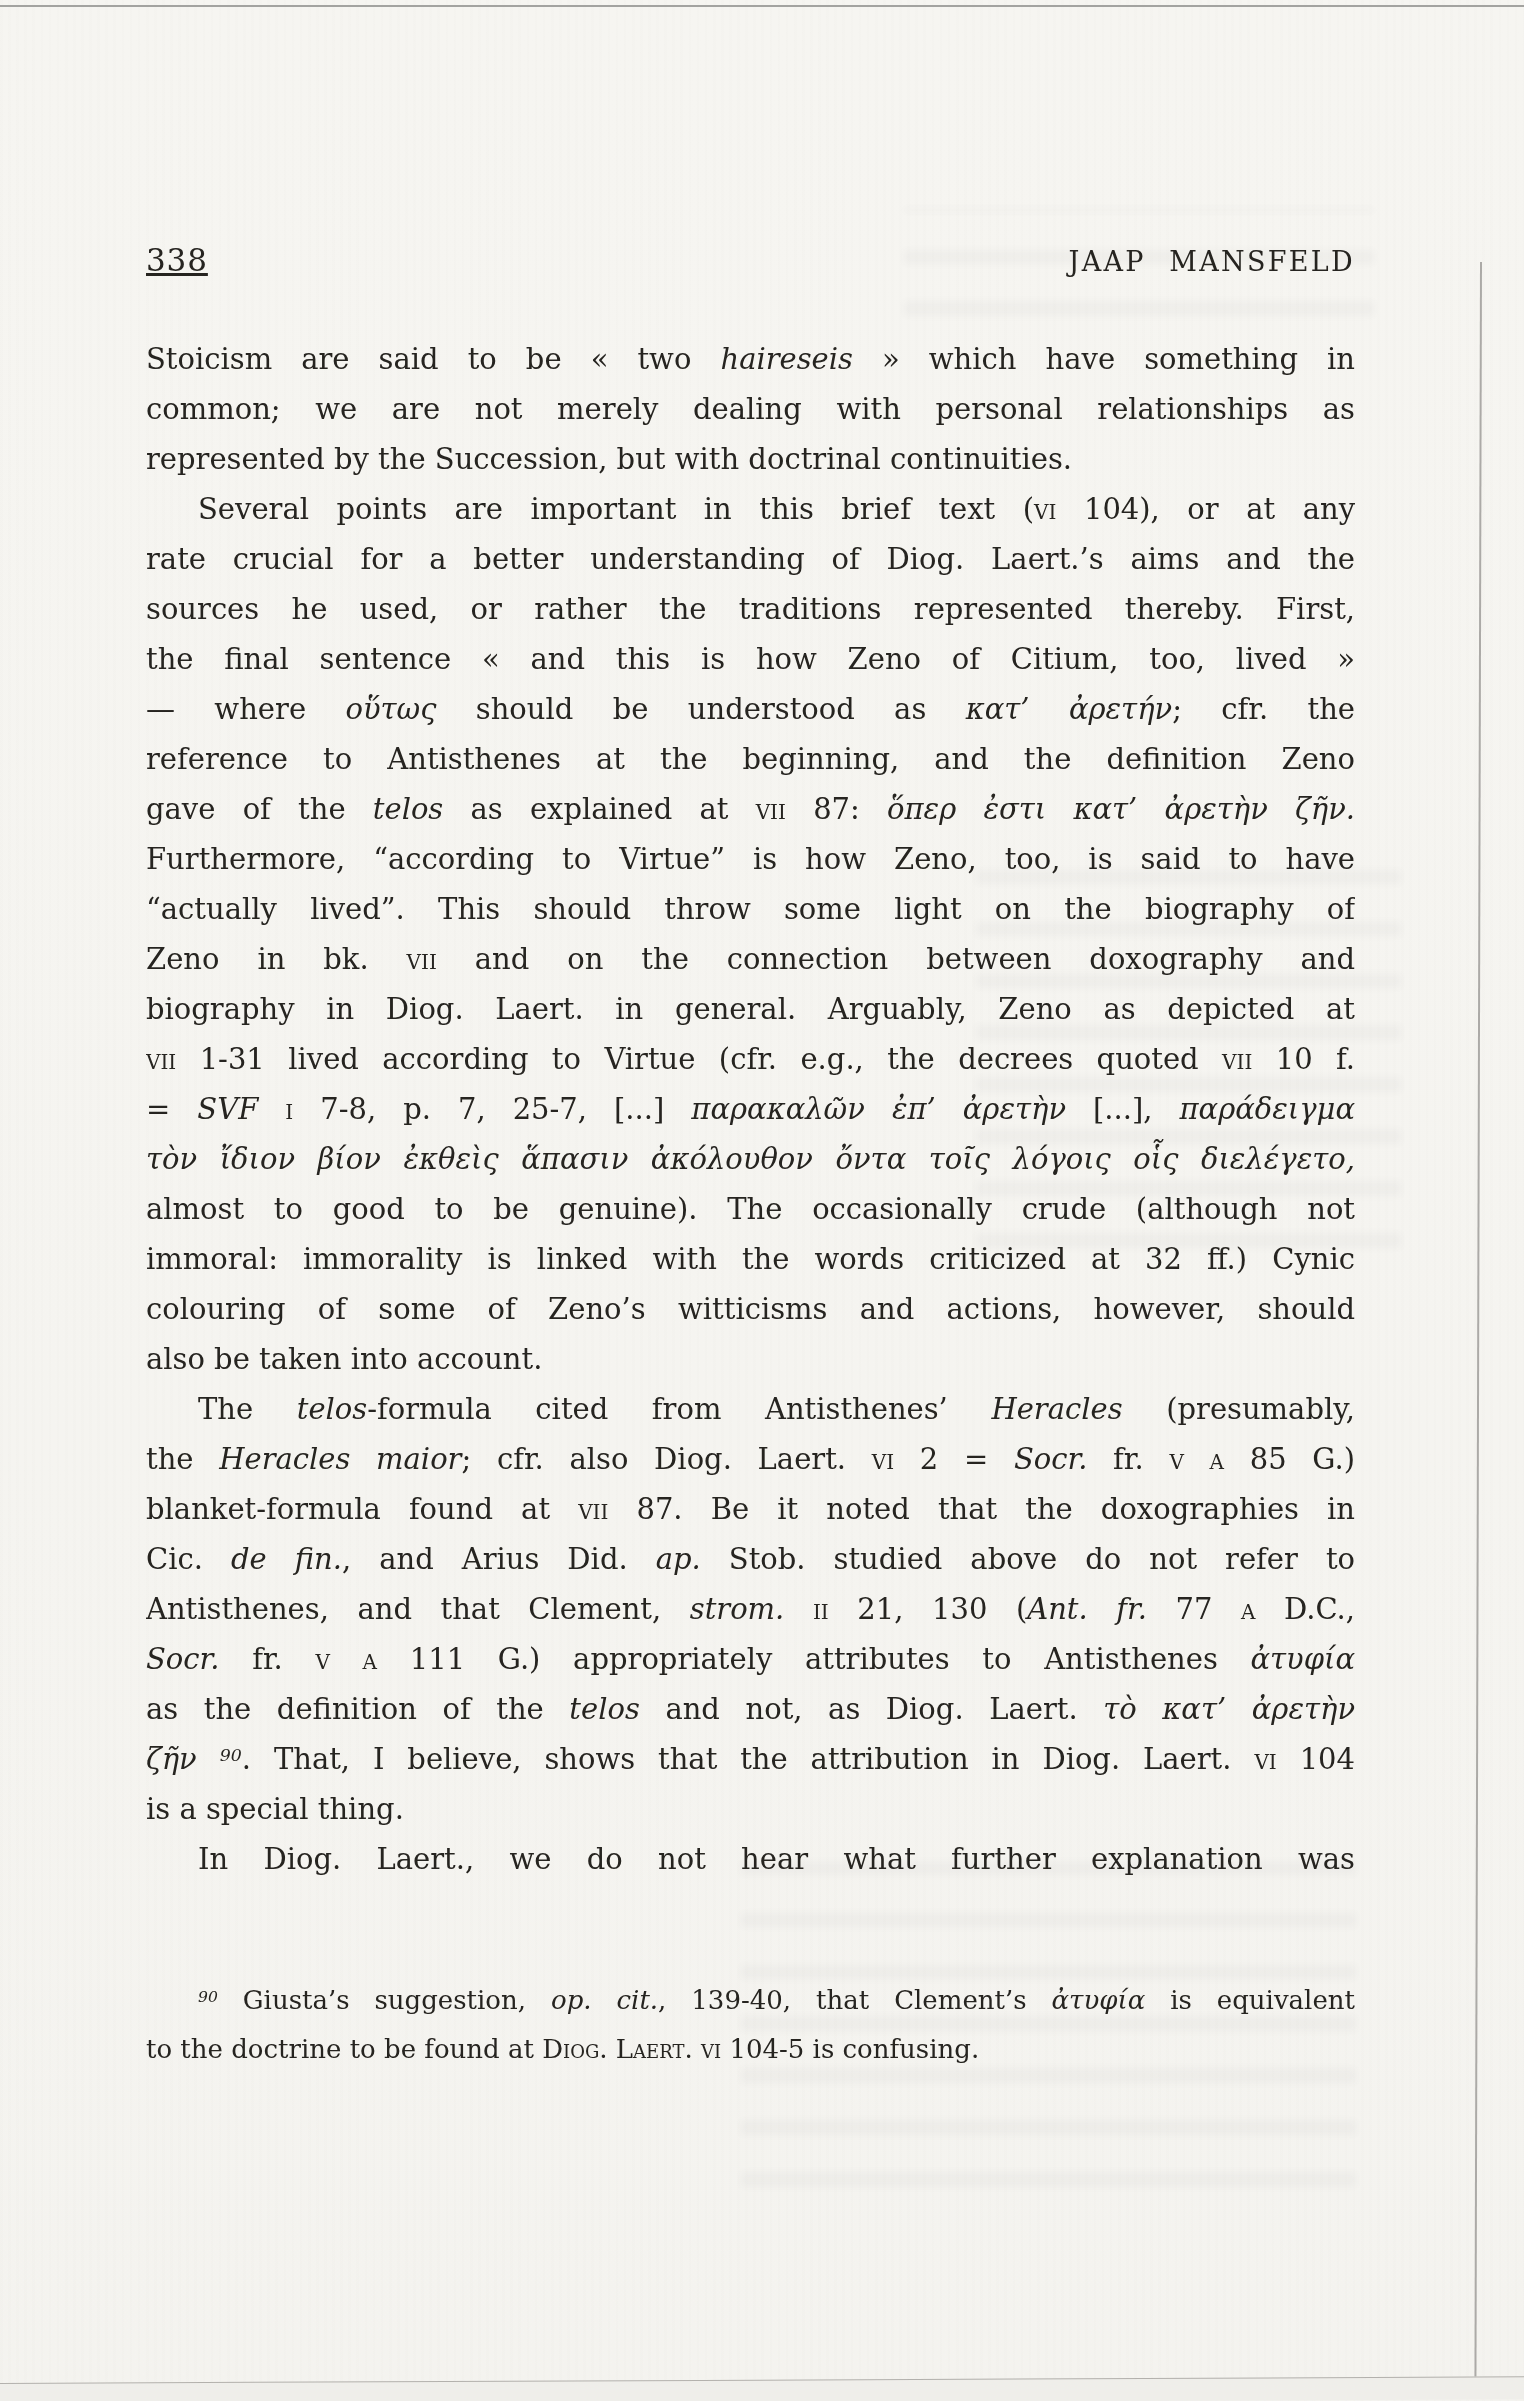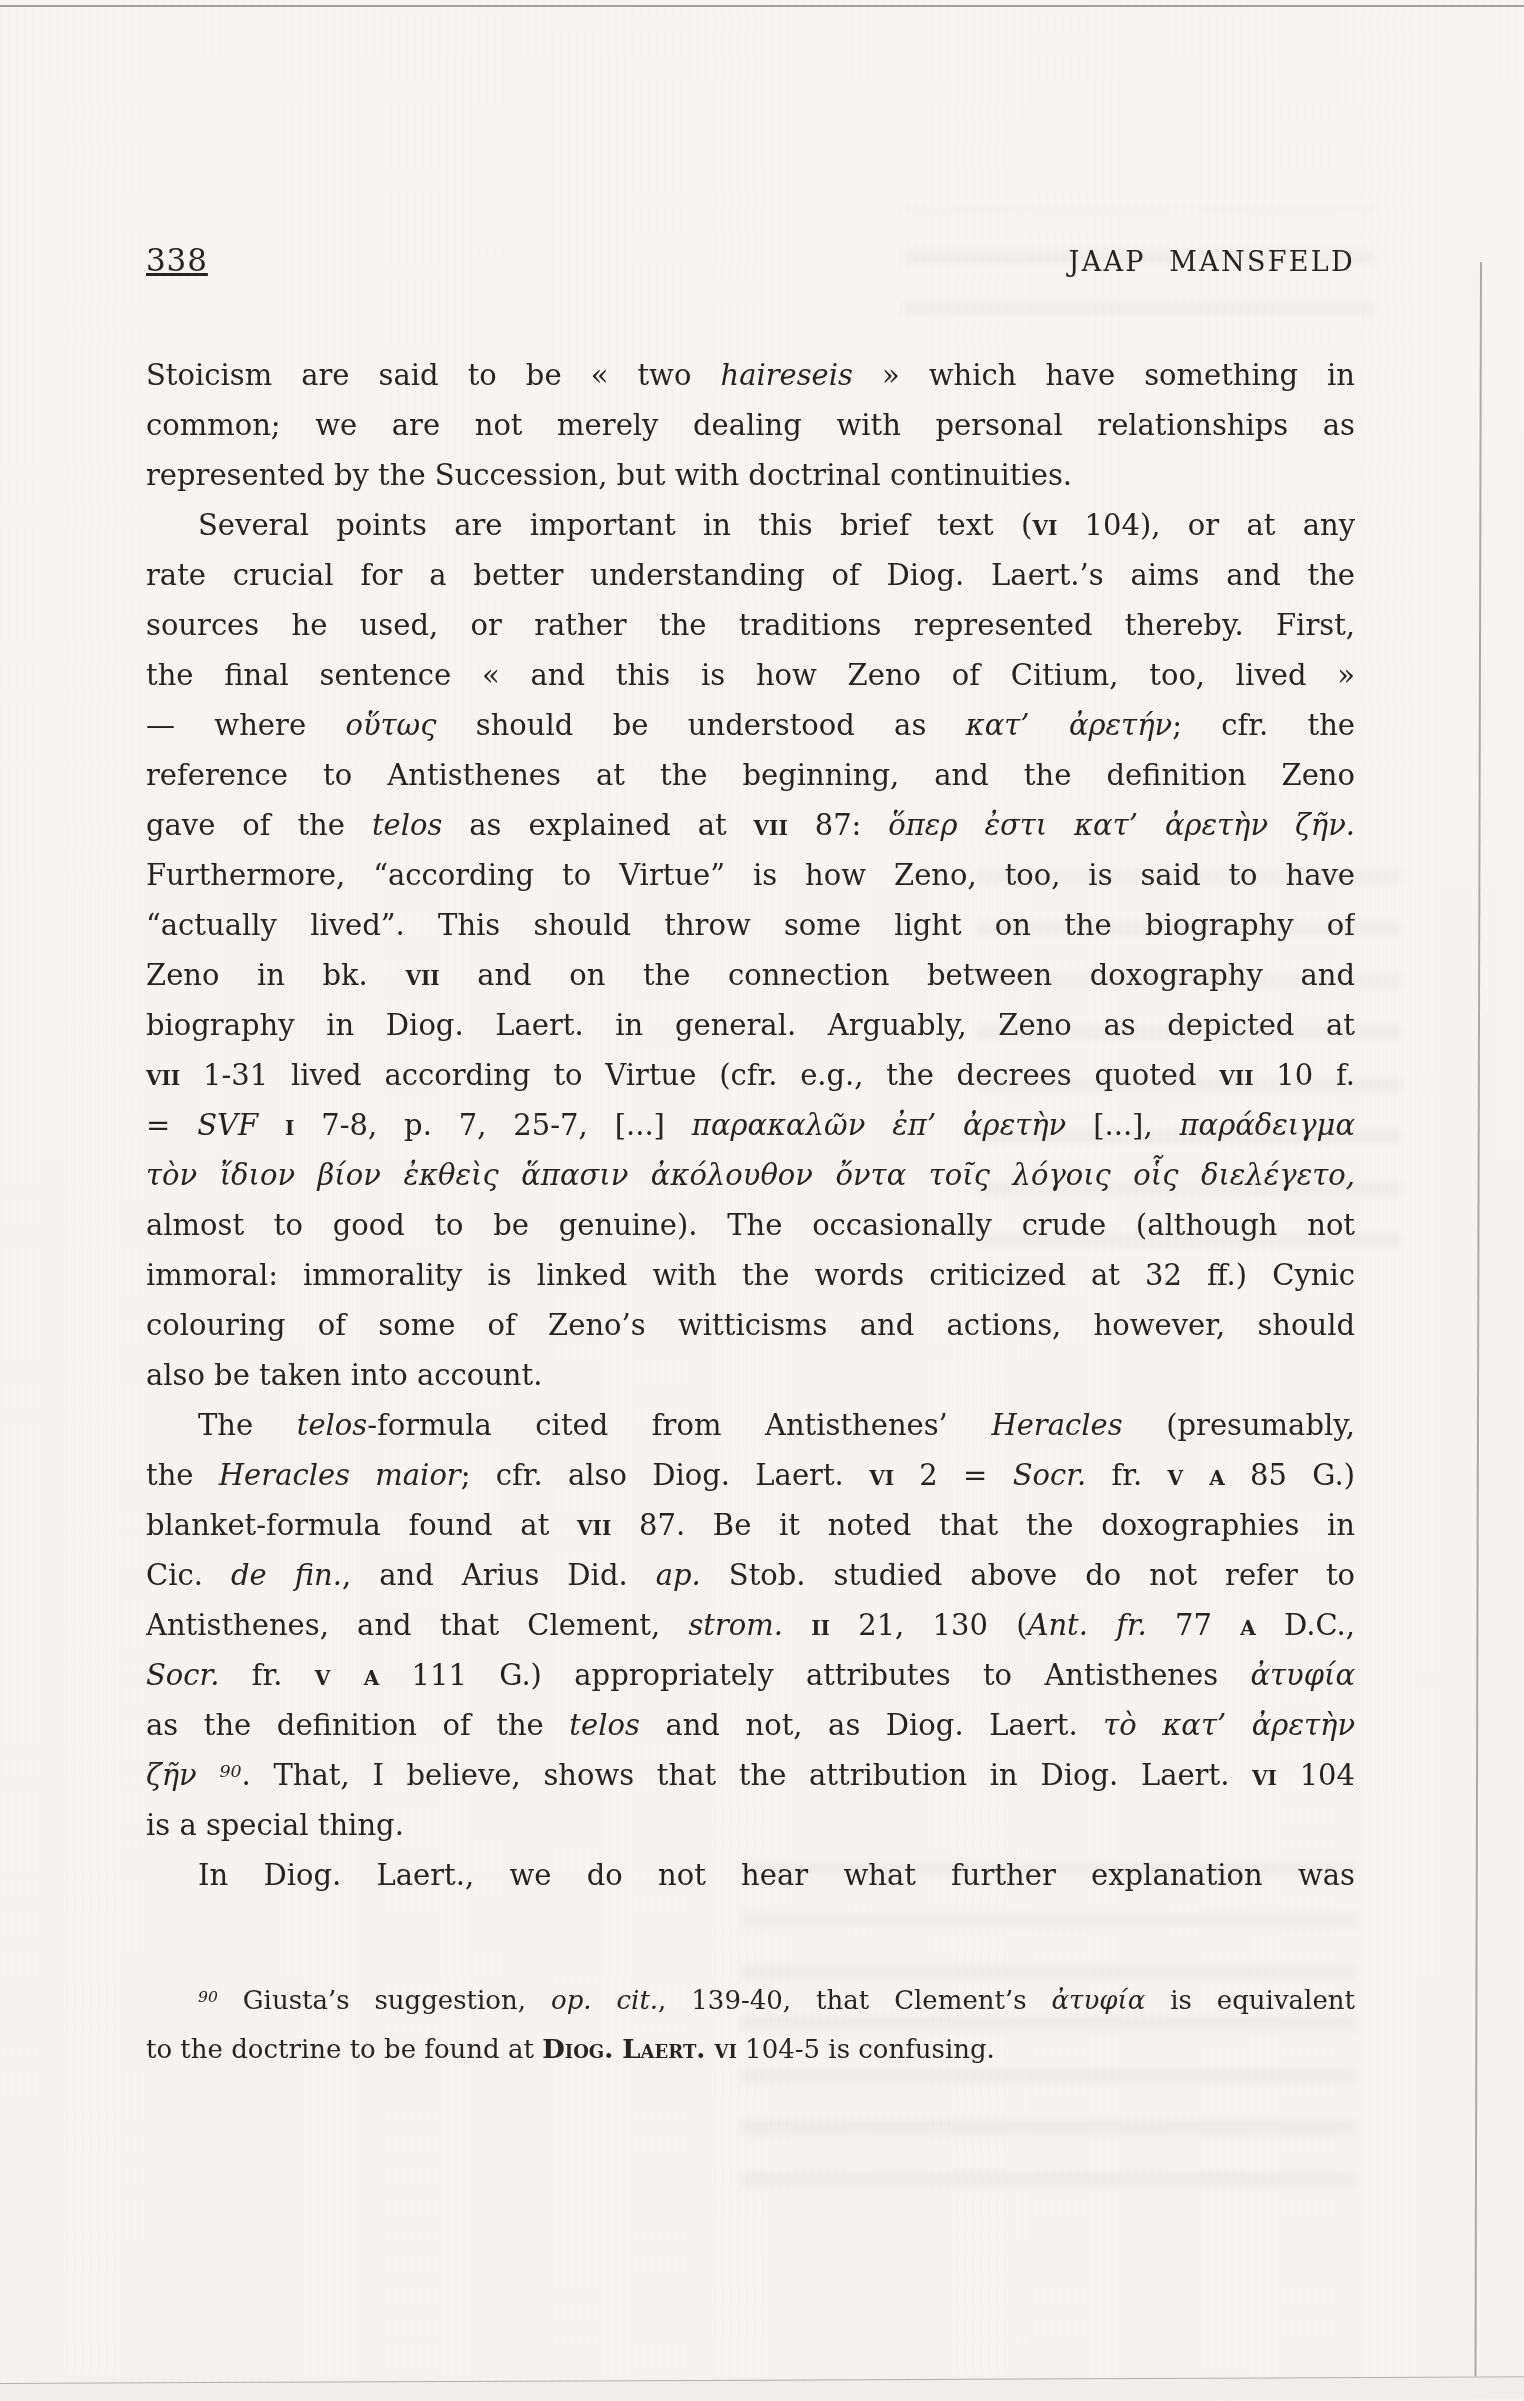--- a/index.html
+++ b/index.html
@@ -41,41 +41,41 @@
   .bleed.b3{top:208px;left:904px;width:470px;height:108px;}
 
   .page-header{
     position:absolute;top:242px;left:146px;width:1209px;
     display:flex;justify-content:space-between;align-items:baseline;
   }
   .page-number{font-size:31px;letter-spacing:0.9px;text-decoration:underline;}
   .running-head{font-size:27px;letter-spacing:2.3px;word-spacing:12.7px;}
 
   .body-text{
-    position:absolute;top:350px;left:146px;width:1209px;
+    position:absolute;top:334px;left:146px;width:1209px;
   }
   .footnote{
     position:absolute;top:1976px;left:146px;width:1209px;
     font-size:26px;
   }
   .footnote .tline{height:49px;line-height:49px;font-size:26px;}
 
   .tline{
     display:block;height:50px;line-height:50px;font-size:29px;
     text-align:justify;text-align-last:justify;
     overflow:hidden;white-space:normal;
   }
   .tline.no-just{text-align:center;text-align-last:left;}
   .tline.indent{padding-left:52px;}
 
   .run{}
   .run.n{}
   .run.i{font-style:italic;}
   .run.g{font-style:italic;}
-  .run.sc{font-variant:small-caps;font-weight:bold;}
+  .run.sc{font-variant:small-caps;}
   .run.sup{
     font-size:0.60em;position:relative;top:-0.48em;
     line-height:0;letter-spacing:0;font-style:italic;
   }
 </style>
 </head>
 <body>
 
 <div class="page">
 

